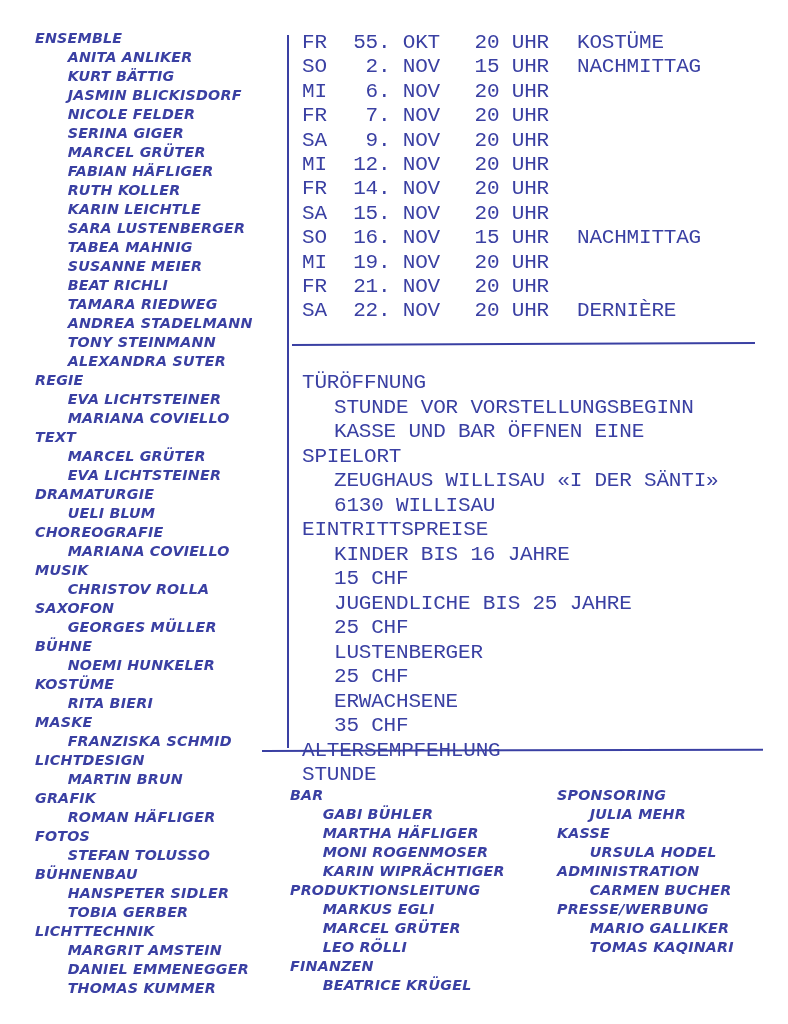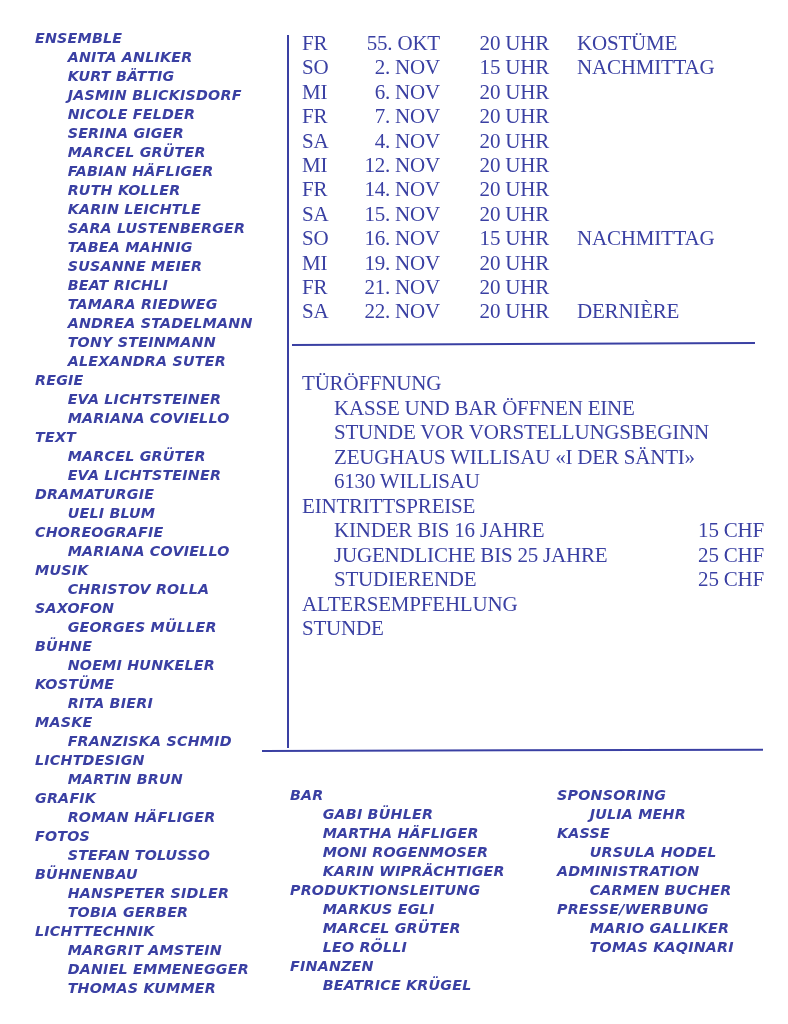--- a/index.html
+++ b/index.html
@@ -11,21 +11,21 @@
     font-family: "DejaVu Sans", sans-serif;
     font-weight: bold;
     font-style: oblique;
     font-size: 14px;
     letter-spacing: 0.2px;
     line-height: 19px;
     transform: scaleX(1.02);
     transform-origin: left top;
   }
   .grot {
-    font-family: Liberation Serif, serif;
+    font-family: Liberation Mono, monospace;
     font-size: 21px;
     line-height: 24.5px;
     letter-spacing: -0.2px;
   }
   .credits-col { position:absolute; white-space:nowrap; }
   .credit-group .role { display:block; }
   .credit-group .person { display:block; padding-left:32px; }
   .vline { position:absolute; background:#3a40a3; }
   .hline { position:absolute; background:#3a40a3; height:2px; }
 
@@ -33,21 +33,21 @@
   .srow { position:relative; height:24.4px; white-space:nowrap; }
   .srow span { position:absolute; top:0; }
   .s-day { left:0; }
   .s-date { right:auto; left:0; width:138px; text-align:right; }
   .s-time { left:0; width:247px; text-align:right; }
   .s-note { left:275px; }
 
   #info { position:absolute; left:302px; top:371px; width:462px; }
   .info-head { display:block; white-space:nowrap; }
   .info-line { display:block; padding-left:32px; white-space:nowrap; }
-  .price-row { display:flex; justify-content:space-between; padding-left:32px; white-space:nowrap; }
+  .price-row { display:flex; justify-content:space-between; padding-left:32px; white-space:nowrap;flex-direction:column; }
 </style>
 </head>
 <body>
 
 <div class="credits-col comic" style="left:35px; top:29px;">
   <div id="credits-left">
       <div class="credit-group">
         <span class="role">ENSEMBLE</span>
         <span class="person">ANITA ANLIKER</span>
         <span class="person">KURT BÄTTIG</span>
@@ -153,21 +153,21 @@
       <span class="s-note"></span>
     </div>
     <div class="srow">
       <span class="s-day">FR</span>
       <span class="s-date">7. NOV</span>
       <span class="s-time">20 UHR</span>
       <span class="s-note"></span>
     </div>
     <div class="srow">
       <span class="s-day">SA</span>
-      <span class="s-date">4. NOV</span>
+      <span class="s-date">9. NOV</span>
       <span class="s-time">20 UHR</span>
       <span class="s-note"></span>
     </div>
     <div class="srow">
       <span class="s-day">MI</span>
       <span class="s-date">12. NOV</span>
       <span class="s-time">20 UHR</span>
       <span class="s-note"></span>
     </div>
     <div class="srow">
@@ -205,36 +205,41 @@
       <span class="s-date">22. NOV</span>
       <span class="s-time">20 UHR</span>
       <span class="s-note">DERNIÈRE</span>
     </div>
   </div>
 
 <div class="hline" style="left:292px; top:344px; width:463px; transform:rotate(-0.25deg); transform-origin:left center;"></div>
 
 <div id="info" class="grot">
   <span class="info-head">TÜRÖFFNUNG</span>
+  <span class="info-line">STUNDE VOR VORSTELLUNGSBEGINN</span>
   <span class="info-line">KASSE UND BAR ÖFFNEN EINE</span>
-  <span class="info-line">STUNDE VOR VORSTELLUNGSBEGINN</span>
+  <span class="info-head">SPIELORT</span>
   <span class="info-line">ZEUGHAUS WILLISAU «I DER SÄNTI»</span>
   <span class="info-line">6130 WILLISAU</span>
   <span class="info-head">EINTRITTSPREISE</span>
   <div class="price-row">
     <span>KINDER BIS 16 JAHRE</span>
     <span>15 CHF</span>
   </div>
   <div class="price-row">
     <span>JUGENDLICHE BIS 25 JAHRE</span>
     <span>25 CHF</span>
   </div>
   <div class="price-row">
-    <span>STUDIERENDE</span>
+    <span>LUSTENBERGER</span>
     <span>25 CHF</span>
+  </div>
+  <div class="price-row">
+    <span>ERWACHSENE</span>
+    <span>35 CHF</span>
   </div>
   <span class="info-head">ALTERSEMPFEHLUNG</span>
   <span class="info-head">STUNDE</span>
 </div>
 
 <div class="hline" style="left:262px; top:750px; width:501px; transform:rotate(-0.15deg); transform-origin:left center;"></div>
 
 <div class="credits-col comic" style="left:290px; top:786px;">
   <div id="credits-middle">
       <div class="credit-group">

